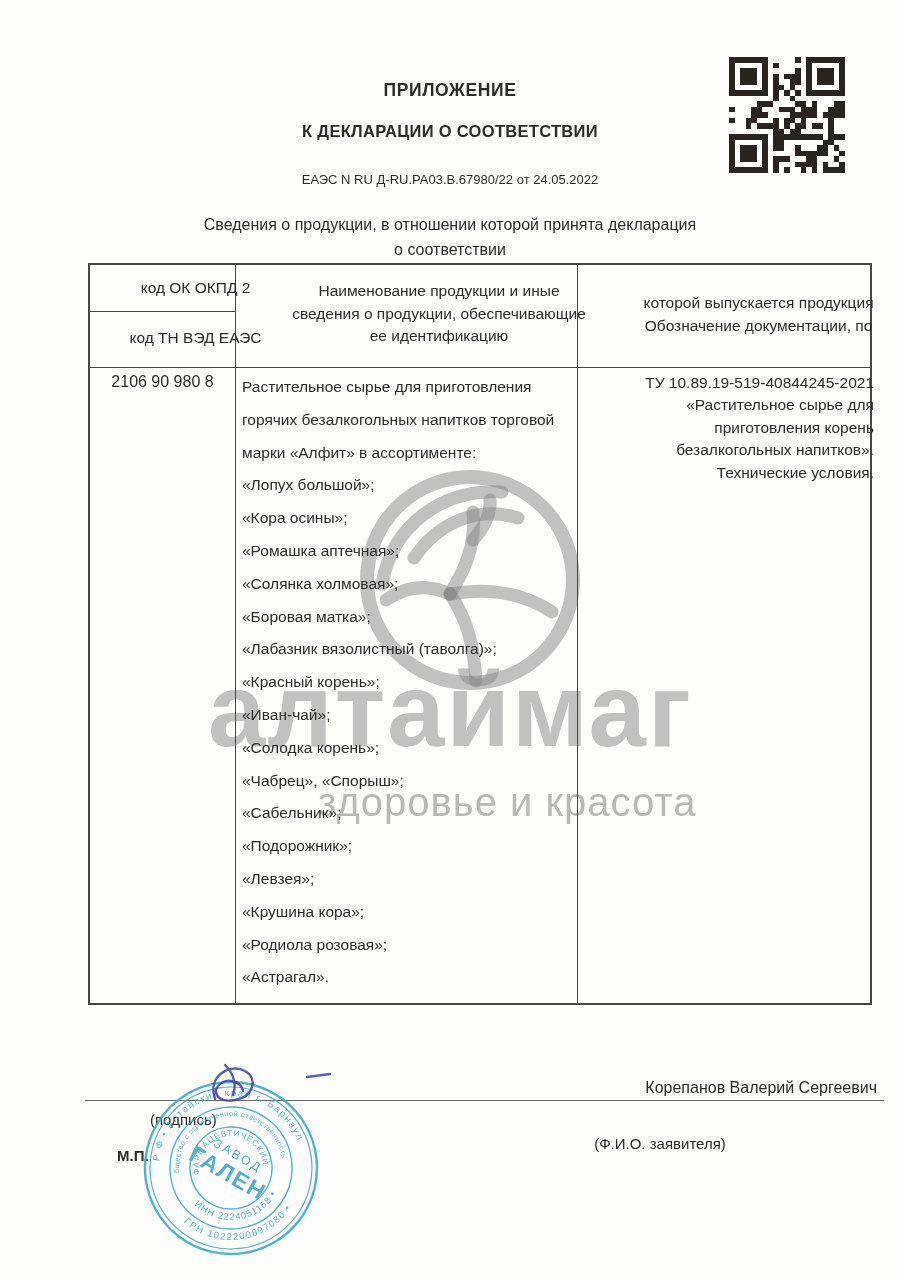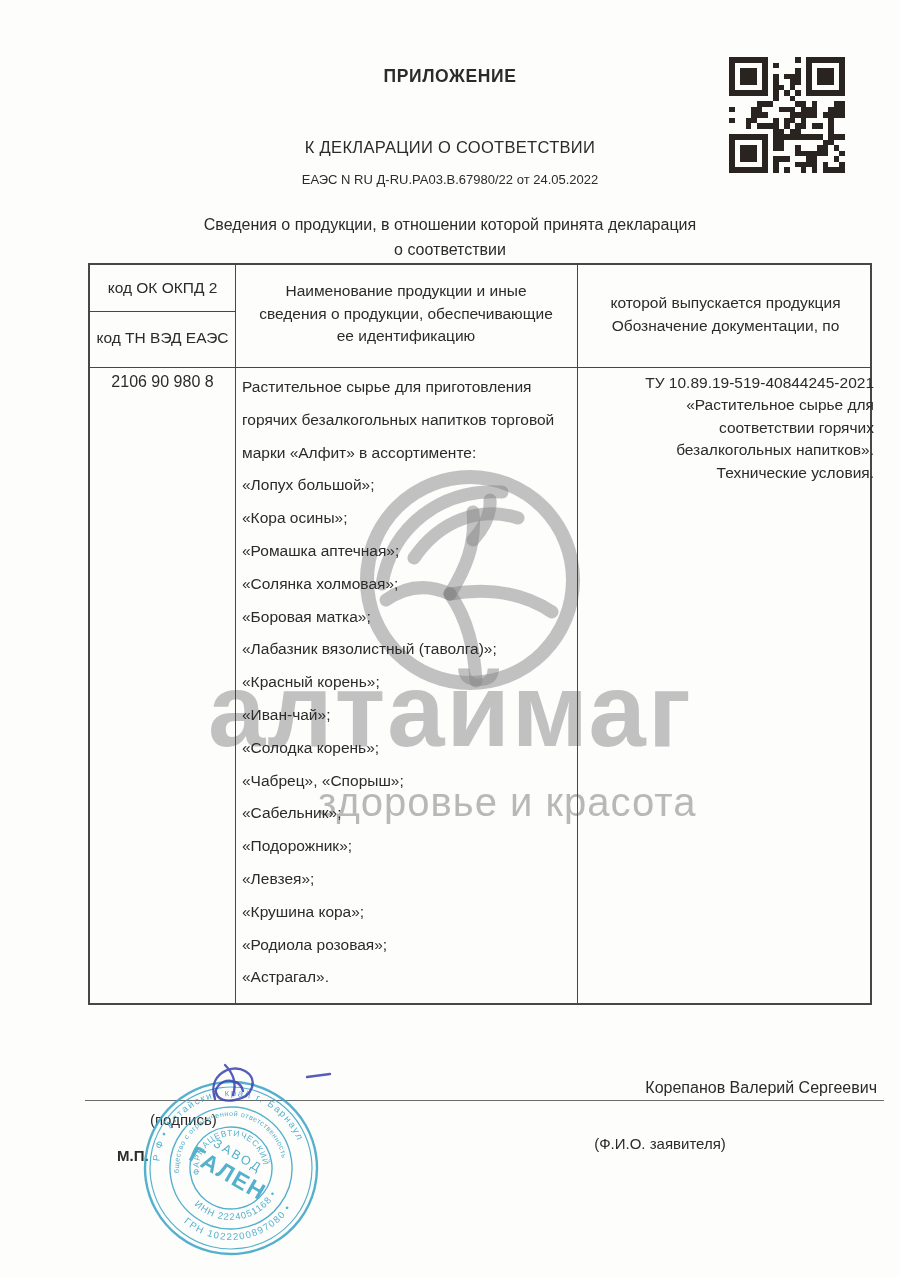--- a/index.html
+++ b/index.html
@@ -8,35 +8,35 @@
     position:relative; width:900px; height:1277px; margin:0 auto;
     background:#fdfdfc; color:#2b2b2b; overflow:hidden;
   }
   
   .wm { position:absolute; z-index:0; color:rgba(138,138,138,.52); }
   .wm-brand { left:208px; top:652px; font-size:103px; font-weight:700; letter-spacing:2px; }
   .wm-tagline { left:318px; top:780px; font-size:40px; font-weight:400; letter-spacing:1px; color:rgba(138,138,138,.6); }
   .wm-logo { left:352px; top:462px; }
   
   .hdr { position:absolute; left:40px; right:40px; text-align:center; z-index:1; }
-  .title { top:66px; font-size:17.5px; font-weight:700; letter-spacing:.6px;text-align:center; }
-  .subtitle { top:122px; font-size:16.5px; font-weight:400; letter-spacing:.3px;margin-top:16px; }
+  .title { top:80px; font-size:17.5px; font-weight:700; letter-spacing:.6px;text-align:center; }
+  .subtitle { top:122px; font-size:16.5px; font-weight:700; letter-spacing:.3px; }
   .decl-num { top:172px; font-size:13px; }
   .heading1 { top:216px; font-size:16px; }
   .heading2 { top:241px; font-size:16px; }
   .qr { position:absolute; left:729px; top:57px; width:116px; height:116px; z-index:1; }
   
   .tbl { position:absolute; left:88px; top:263px; width:784px; height:742px;
          border:2px solid #474747; z-index:1; font-size:15.5px; }
   .vline { position:absolute; top:0; bottom:0; width:0; border-left:1.7px solid #474747; }
   .v1 { left:145px; } .v2 { left:487px; }
   .hline { position:absolute; left:0; height:0; border-top:1.7px solid #474747; }
   .hdr-bottom { top:102px; width:100%; }
   .col1-div { top:46px; width:145px; }
-  .cell { position:absolute; text-align:center; line-height:22.6px; }
+  .cell { position:absolute; text-align:center; line-height:22.6px;margin-left:33px; }
   .c1t { left:0; width:145px; top:12px; }
   .c1b { left:0; width:145px; top:62px; }
   .c2h { left:145px; width:342px; top:15px; }
   .c3h { left:487px; width:297px; top:27px; }
   .code { position:absolute; left:0; width:145px; top:108px; text-align:center; font-size:16px; }
   .plines { position:absolute; left:152px; top:106px; width:334px; }
   .pline { line-height:32.8px; white-space:nowrap; }
   .dlines { position:absolute; left:487px; width:297px; top:107px; text-align:right; }
   .dline { line-height:22.4px; white-space:nowrap; }
   
@@ -247,21 +247,21 @@
       <div class="pline">«Подорожник»;</div>
       <div class="pline">«Левзея»;</div>
       <div class="pline">«Крушина кора»;</div>
       <div class="pline">«Родиола розовая»;</div>
       <div class="pline">«Астрагал».</div>
     </div>
 
     <div class="dlines">
       <div class="dline">ТУ 10.89.19-519-40844245-2021</div>
       <div class="dline">«Растительное сырье для</div>
-      <div class="dline">соответствии горячих</div>
+      <div class="dline">приготовления корень</div>
       <div class="dline">безалкогольных напитков».</div>
       <div class="dline">Технические условия.</div>
     </div>
   </div>
 
   <div class="sig-line"></div>
   <div class="sig-name">Корепанов Валерий Сергеевич</div>
   <div class="sig-fio">(Ф.И.О. заявителя)</div>
   <div class="sig-podpis">(подпись)</div>
   <div class="sig-mp">М.П.</div>

